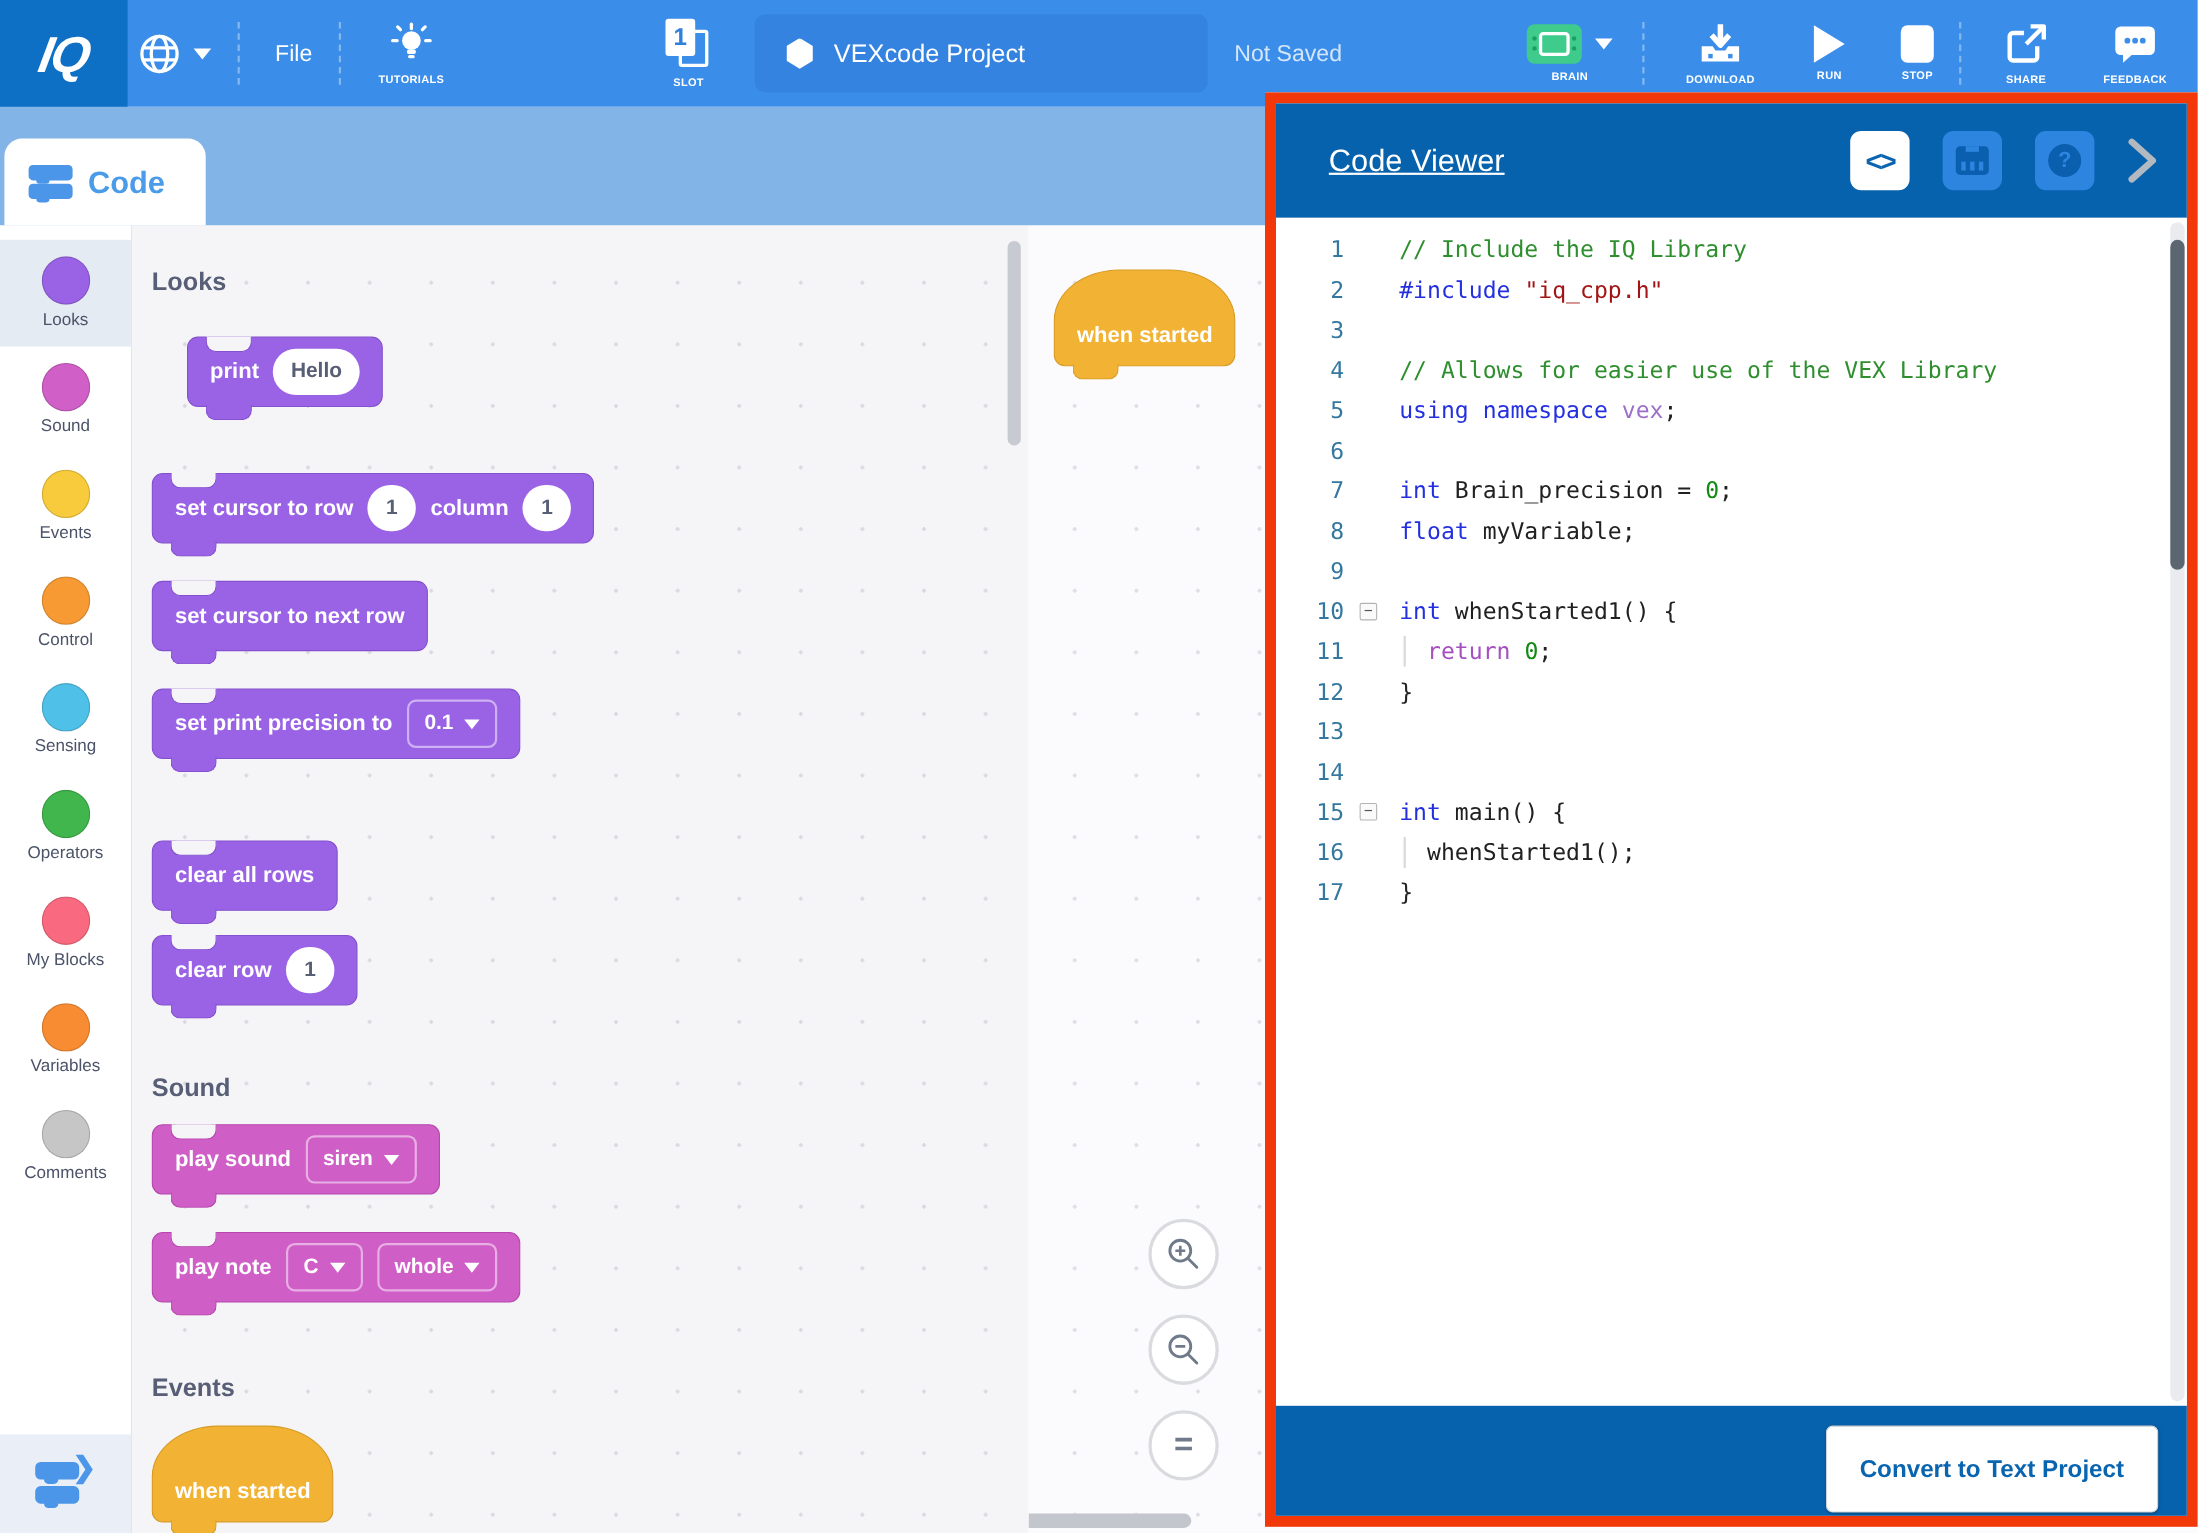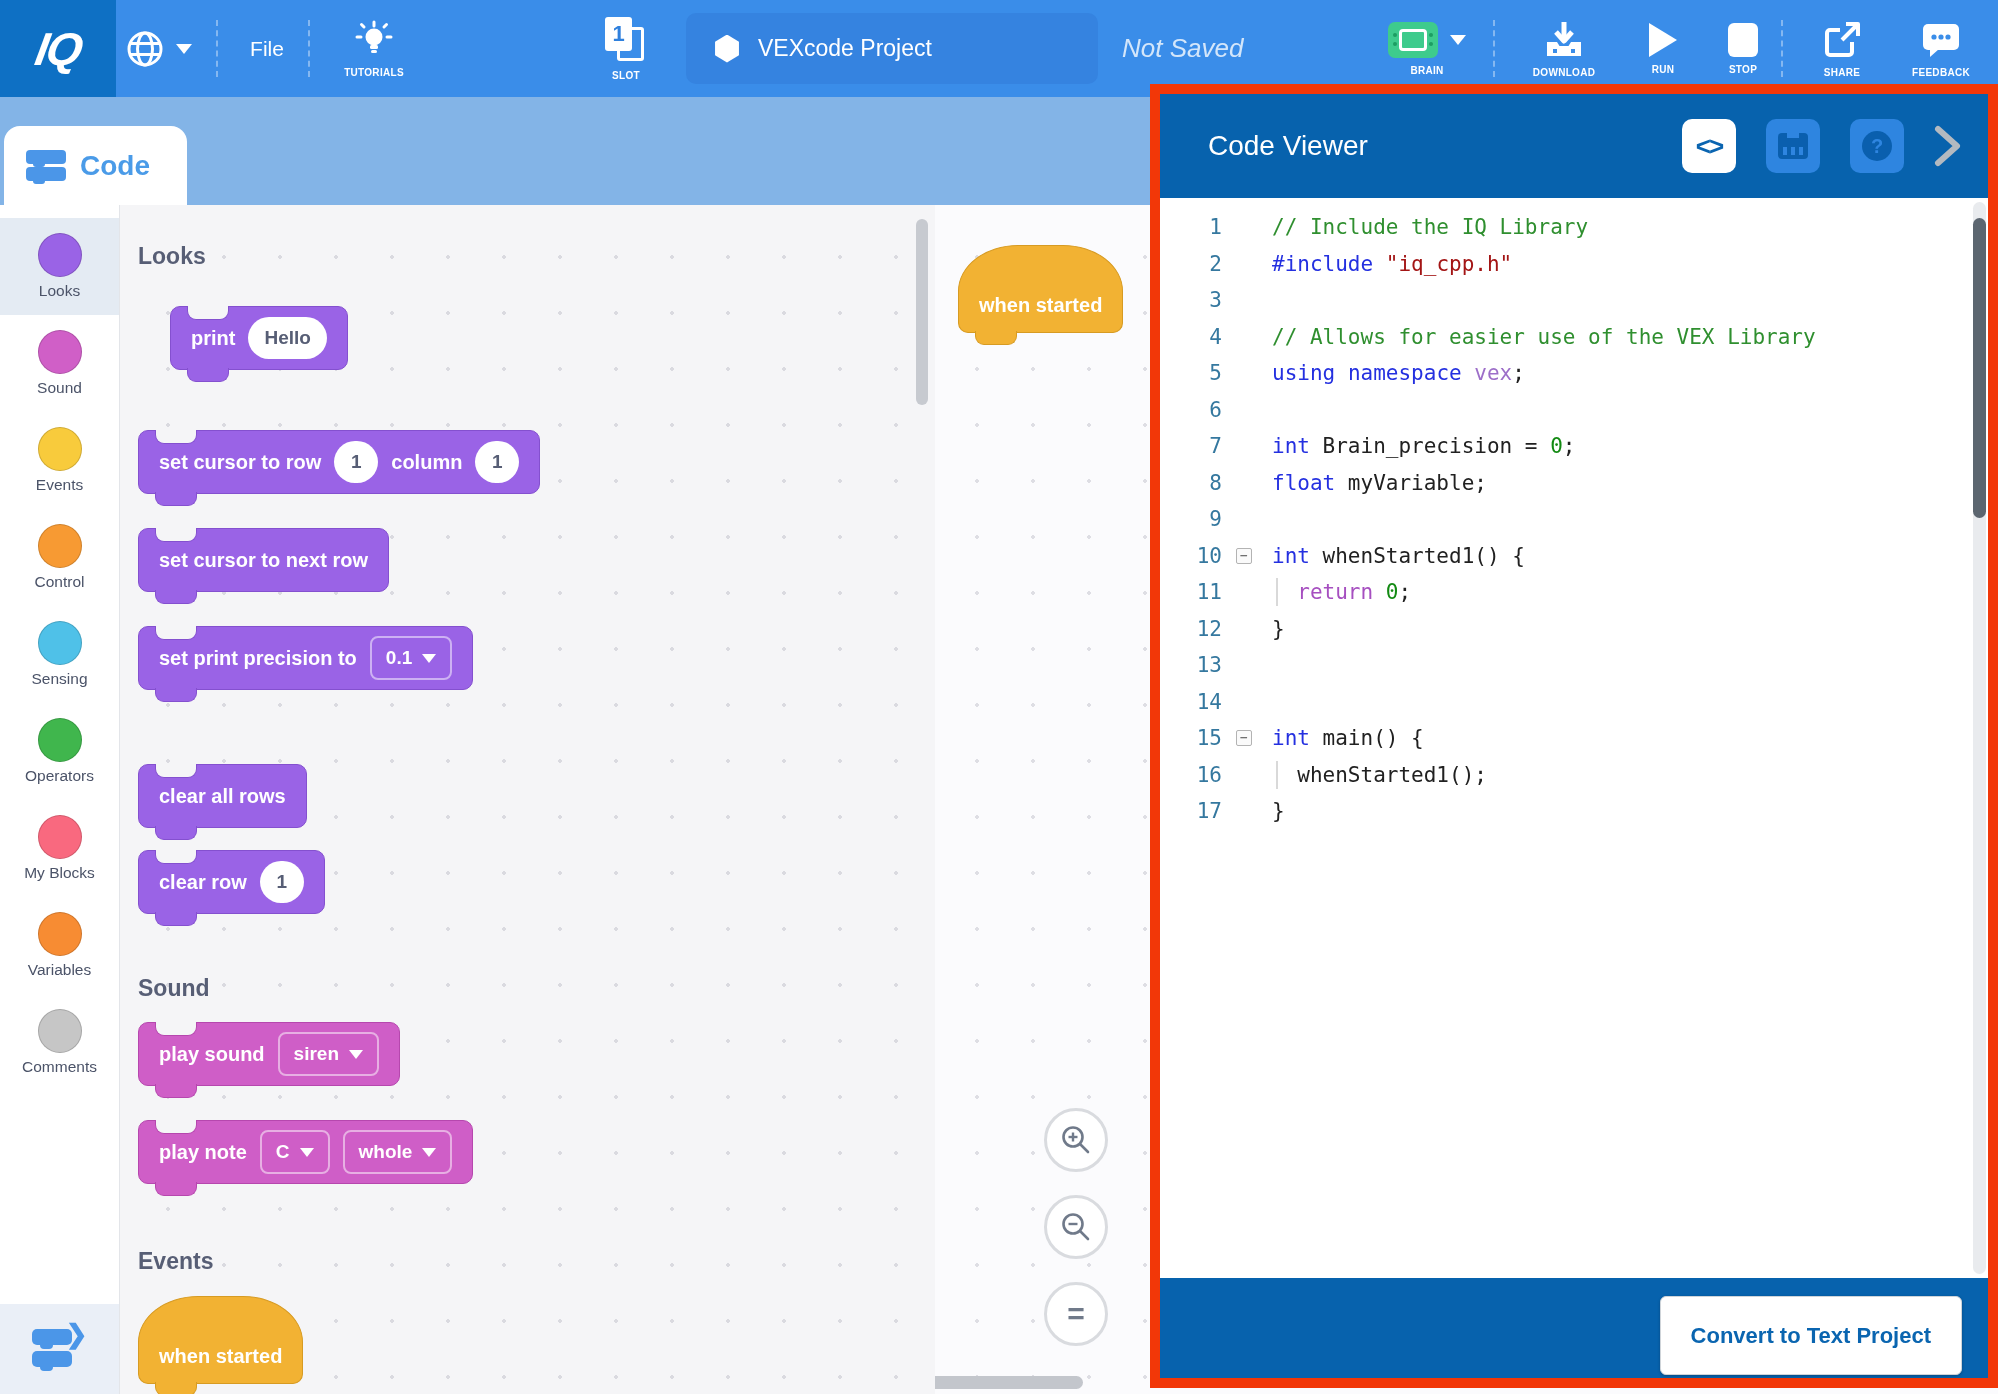--- a/index.html
+++ b/index.html
@@ -18,21 +18,21 @@
   .tb-label { font-size:10px; font-weight:bold; letter-spacing:.3px; color:#fff; }
   .tb-text { color:#fff; font-size:21px; }
   #globe-group { position:absolute; left:124px; top:0; height:97px; display:flex; align-items:center; gap:10px; }
   .caret-down { width:0; height:0; border-left:8px solid transparent; border-right:8px solid transparent;
     border-top:10px solid #fff; }
   #project-pill { position:absolute; left:686px; top:13px; width:412px; height:71px; background:#3583e0;
     border-radius:10px; display:flex; align-items:center; gap:18px; padding:0 28px; }
   .hexagon { width:26px; height:28px; background:#fff;
     clip-path:polygon(50% 0%, 96% 26%, 96% 74%, 50% 100%, 4% 74%, 4% 26%); }
   #not-saved { position:absolute; left:1122px; top:0; height:97px; display:flex; align-items:center;
-    color:rgba(255,255,255,.78); font-size:26px;font-style:italic; }
+    color:rgba(255,255,255,.78); font-size:21px; }
   .brain-ic { width:50px; height:36px; background:#3ecb8c; border-radius:7px; position:relative; }
   .brain-ic .scr { position:absolute; left:11px; top:7px; width:28px; height:22px;
     border:3px solid #fff; border-radius:4px; }
   .brain-ic .d { position:absolute; width:4px; height:4px; border-radius:2px; background:#1d9e63; }
   .slot-ic { position:relative; width:42px; height:46px; }
   .slot-ic .back { position:absolute; left:12px; top:10px; width:27px; height:34px;
     border:3px solid #fff; border-radius:3px; }
   .slot-ic .front { position:absolute; left:0; top:0; width:27px; height:34px; background:#fff;
     border-radius:3px; display:flex; align-items:center; justify-content:center;
     color:#2f80dd; font-size:22px; font-weight:bold; }
@@ -99,21 +99,21 @@
   .hscroll { position:absolute; height:13px; border-radius:0 7px 7px 0; background:#c3c6cc; }
   .zoom-btn { position:absolute; width:64px; height:64px; border-radius:50%; background:#fff;
     border:3px solid #d9dbdf; display:flex; align-items:center; justify-content:center;
     color:#707a8a; cursor:pointer; }
 
   
   #code-viewer { position:absolute; left:1150px; top:84px; width:848px; height:1304px;
     border:10px solid #f23708; display:flex; flex-direction:column; z-index:10; background:#fff; }
   #cv-header { height:104px; background:#0762ad; display:flex; align-items:center;
     padding:0 24px 0 48px; flex:0 0 auto; }
-  #cv-title { color:#fff; font-size:28px; flex:1 1 auto; }
+  #cv-title { color:#fff; font-size:28px; flex:1 1 auto;text-decoration:underline; }
   .cv-btn { width:54px; height:54px; border-radius:10px; display:flex; align-items:center;
     justify-content:center; margin-left:30px; cursor:pointer; }
   .cv-btn.white { background:#fff; color:#0a64b0; font-weight:bold; font-size:26px; letter-spacing:-2px; }
   .cv-btn.blue { background:#2e85e0; }
   .cv-brain-glyph { position:relative; width:30px; height:26px; background:#0a5fae; border-radius:4px; }
   .cv-brain-glyph::before { content:""; position:absolute; top:0; left:9px; width:12px; height:5px; background:#2e85e0; }
   .cv-brain-glyph .bar { position:absolute; bottom:4px; width:4px; height:8px; background:#2e85e0; }
   .cv-help-glyph { width:30px; height:30px; border-radius:50%; background:#0a5fae; color:#2e85e0;
     display:flex; align-items:center; justify-content:center; font-size:20px; font-weight:bold; }
   #cv-chevron { margin-left:26px; cursor:pointer; display:flex; align-items:center; }

